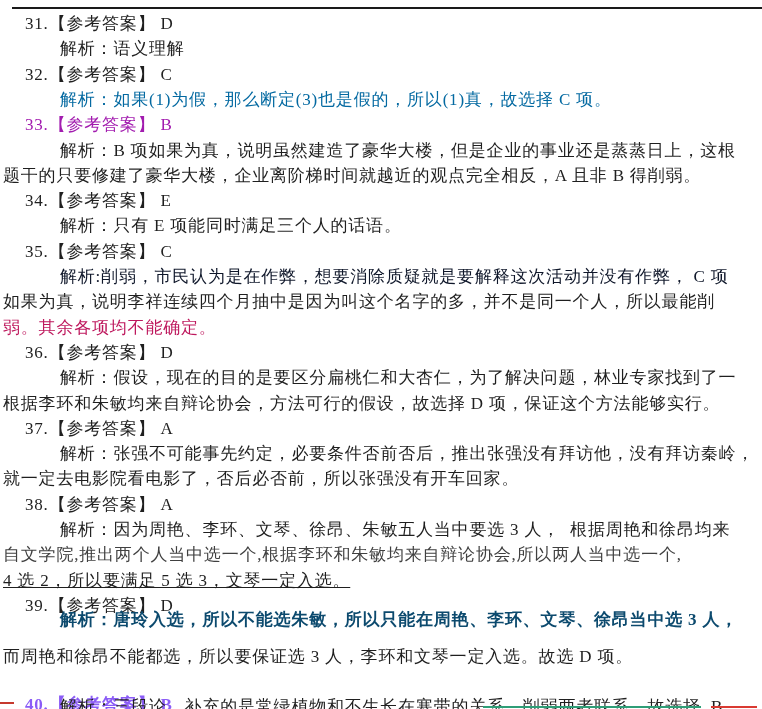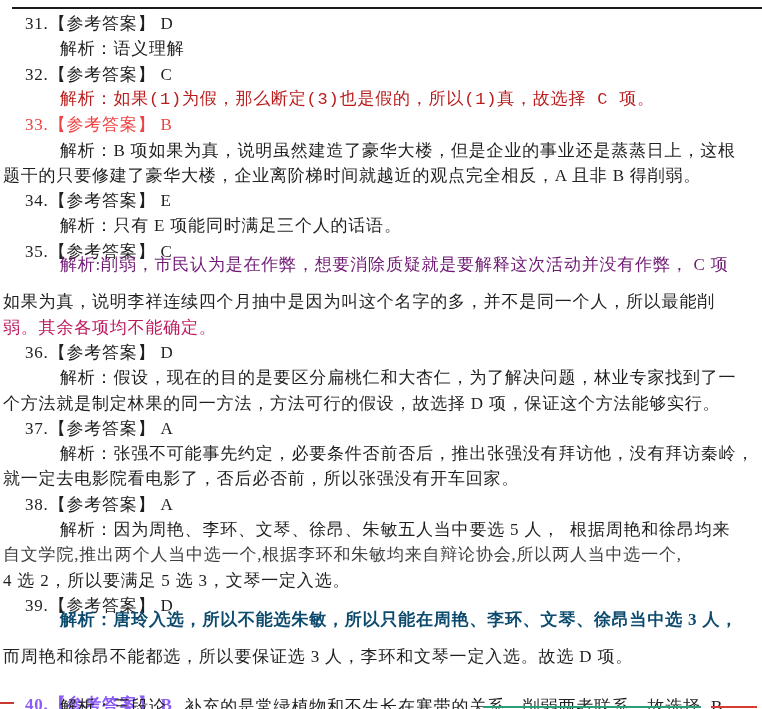--- a/index.html
+++ b/index.html
@@ -40,40 +40,40 @@
 </style>
 </head>
 <body>
 
 <div class="page" style="background: rgb(255, 255, 255);">
   <div class="rule" style="left: 12px; top: 7px; width: 750px; height: 2px; background: rgb(26, 26, 26);"></div>
   <div>
       <div class="line indent-item" style="top: 11px; color: rgb(31, 31, 31);">31.【参考答案】 D</div>
       <div class="line indent-analysis" style="top: 36.3px; color: rgb(31, 31, 31);">解析：语义理解</div>
       <div class="line indent-item" style="top: 61.6px; color: rgb(31, 31, 31);">32.【参考答案】 C</div>
-      <div class="line indent-analysis" style="top: 86.9px; color: #b91c1c; font-family: Liberation Mono, monospace;">解析：如果(1)为假，那么断定(3)也是假的，所以(1)真，故选择 C 项。</div>
-      <div class="line indent-item" style="top: 112.2px; color: #ef4444;">33.【参考答案】 B</div>
+      <div class="line indent-analysis" style="top: 86.9px; color: #0369a1;">解析：如果(1)为假，那么断定(3)也是假的，所以(1)真，故选择 C 项。</div>
+      <div class="line indent-item" style="top: 112.2px; color: #a21caf;">33.【参考答案】 B</div>
       <div class="line indent-analysis" style="top: 137.5px; color: rgb(31, 31, 31);">解析：B 项如果为真，说明虽然建造了豪华大楼，但是企业的事业还是蒸蒸日上，这根</div>
       <div class="line indent-cont" style="top: 162.8px; color: rgb(31, 31, 31);">题干的只要修建了豪华大楼，企业离阶梯时间就越近的观点完全相反，A 且非 B 得削弱。</div>
       <div class="line indent-item" style="top: 188.1px; color: rgb(31, 31, 31);">34.【参考答案】 E</div>
       <div class="line indent-analysis" style="top: 213.4px; color: rgb(31, 31, 31);">解析：只有 E 项能同时满足三个人的话语。</div>
       <div class="line indent-item" style="top: 238.7px; color: rgb(31, 31, 31);">35.【参考答案】 C</div>
-      <div class="line indent-analysis" style="top: 252px; color: #701a75;">解析:削弱，市民认为是在作弊，想要消除质疑就是要解释这次活动并没有作弊， C 项</div>
+      <div class="line indent-analysis" style="top: 264px; color: #0f172a;">解析:削弱，市民认为是在作弊，想要消除质疑就是要解释这次活动并没有作弊， C 项</div>
       <div class="line indent-cont" style="top: 289.3px; color: rgb(31, 31, 31);">如果为真，说明李祥连续四个月抽中是因为叫这个名字的多，并不是同一个人，所以最能削</div>
       <div class="line indent-cont" style="top: 314.6px; color: #be185d;">弱。其余各项均不能确定。</div>
       <div class="line indent-item" style="top: 339.9px; color: rgb(31, 31, 31);">36.【参考答案】 D</div>
       <div class="line indent-analysis" style="top: 365.2px; color: rgb(31, 31, 31);">解析：假设，现在的目的是要区分扁桃仁和大杏仁，为了解决问题，林业专家找到了一</div>
-      <div class="line indent-cont" style="top: 390.5px; color: rgb(31, 31, 31);">个方法就是制定林果的同一方法，方法可行的假设，故选择 D 项，保证这个方法能够实行。</div>
+      <div class="line indent-cont" style="top: 390.5px; color: rgb(31, 31, 31);">根据李环和朱敏均来自辩论协会，方法可行的假设，故选择 D 项，保证这个方法能够实行。</div>
       <div class="line indent-item" style="top: 415.8px; color: rgb(31, 31, 31);">37.【参考答案】 A</div>
       <div class="line indent-analysis" style="top: 441.1px; color: rgb(31, 31, 31);">解析：张强不可能事先约定，必要条件否前否后，推出张强没有拜访他，没有拜访秦岭，</div>
       <div class="line indent-cont" style="top: 466.4px; color: rgb(31, 31, 31);">就一定去电影院看电影了，否后必否前，所以张强没有开车回家。</div>
       <div class="line indent-item" style="top: 491.7px; color: rgb(31, 31, 31);">38.【参考答案】 A</div>
-      <div class="line indent-analysis" style="top: 517px; color: rgb(31, 31, 31);">解析：因为周艳、李环、文琴、徐昂、朱敏五人当中要选 5 人，  根据周艳和徐昂均来</div>
+      <div class="line indent-analysis" style="top: 517px; color: rgb(31, 31, 31);">解析：因为周艳、李环、文琴、徐昂、朱敏五人当中要选 3 人，  根据周艳和徐昂均来</div>
       <div class="line indent-cont" style="top: 542.3px; color: #404040;">自文学院,推出两个人当中选一个,根据李环和朱敏均来自辩论协会,所以两人当中选一个,</div>
-      <div class="line indent-cont" style="top: 567.6px; color: rgb(31, 31, 31);">4 选 2，所以要满足 5 选 3，文琴一定入选。</div>
+      <div class="line indent-cont" style="top: 567.6px; color: rgb(31, 31, 31); text-decoration: underline;">4 选 2，所以要满足 5 选 3，文琴一定入选。</div>
       <div class="line indent-item" style="top: 592.9px; color: rgb(31, 31, 31); text-align: center;">39.【参考答案】 D</div>
       <div class="line indent-analysis" style="top: 607px; color: #0c4a6e; font-weight: bold;">解析：唐玲入选，所以不能选朱敏，所以只能在周艳、李环、文琴、徐昂当中选 3 人，</div>
       <div class="line indent-cont" style="top: 643.5px; color: rgb(31, 31, 31);">而周艳和徐昂不能都选，所以要保证选 3 人，李环和文琴一定入选。故选 D 项。</div>
       <div class="line indent-item" style="top: 692px; color: #8b5cf6; font-weight: bold;">40.【参考答案】 B</div>
       <div class="line indent-analysis" style="top: 694.1px; color: rgb(31, 31, 31);">解析：三段论，补充的是常绿植物和不生长在寒带的关系，削弱两者联系，故选择  B</div>
     </div>
 <div class="mark" style="left: 0px; top: 702px; width: 14px; height: 2px; background: rgb(198, 57, 46);"></div>
     <div class="mark" style="left: 483px; top: 706px; width: 218px; height: 2px; background: rgb(47, 158, 119);"></div>
     <div class="mark" style="left: 711px; top: 706px; width: 46px; height: 2px; background: rgb(217, 58, 50);"></div>
   </div>

